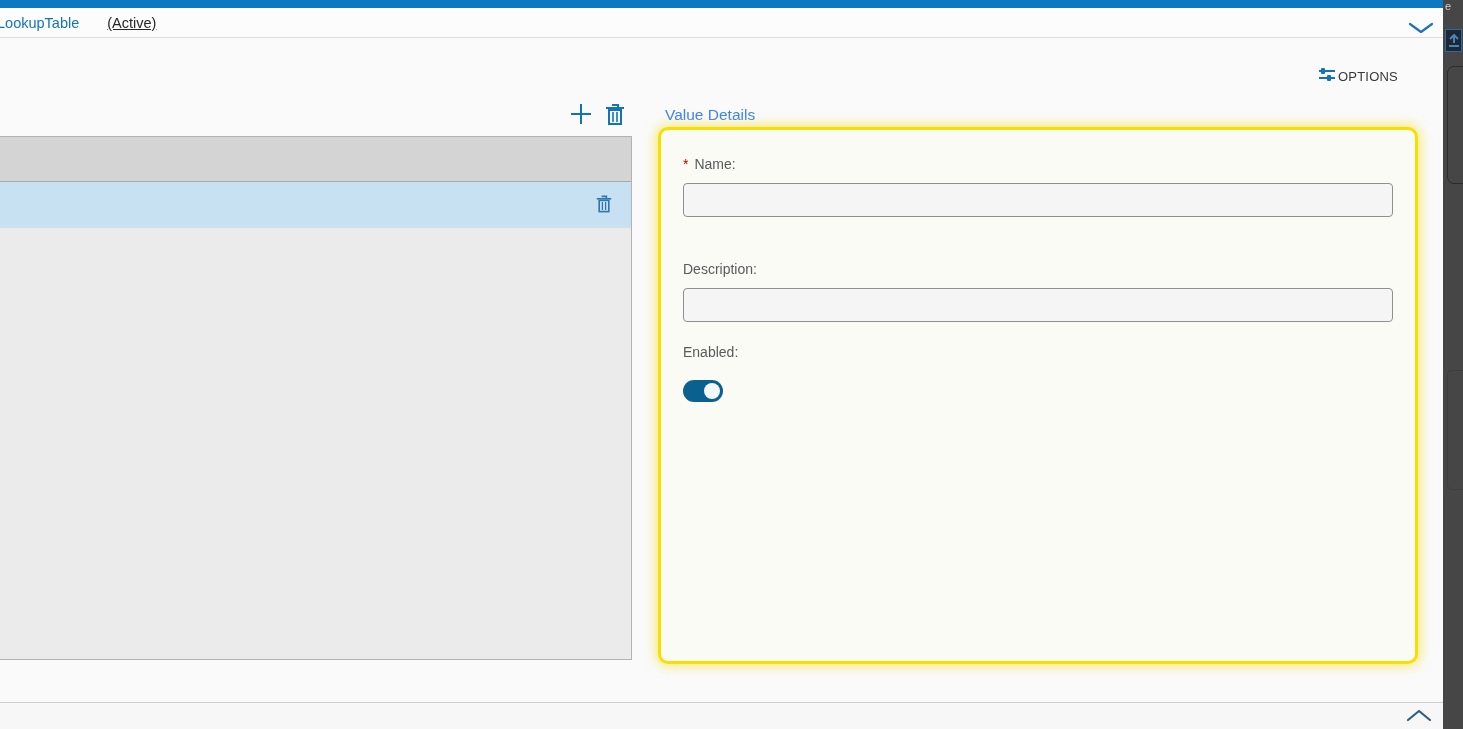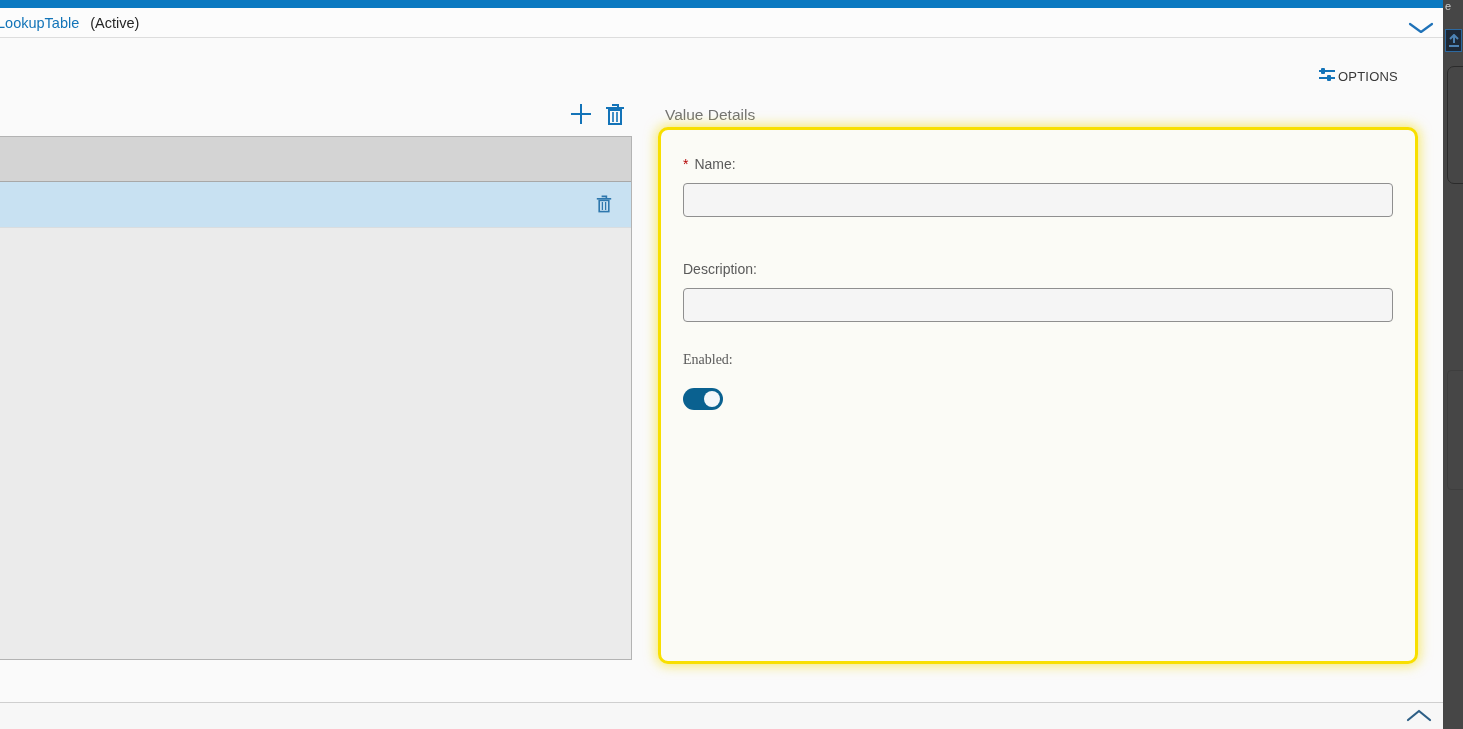--- a/index.html
+++ b/index.html
@@ -14,21 +14,21 @@
   .top-accent { position:absolute; left:0; top:0; width:1443px; height:8px; background:#0b79c1; }
 
   
   .header-band {
     position:absolute; left:0; top:8px; width:1443px; height:30px;
     background:#fcfcfc; border-bottom:1px solid #ddd;
     display:flex; align-items:center;
   }
   .title-wrap { position:absolute; left:-3px; top:7px; font-size:14.5px; white-space:nowrap; }
   .title-link { color:#1274b8; cursor:pointer; }
-  .title-status { color:#262626; margin-left:7px; }
+  .title-status { color:#262626; margin-left:24px;text-decoration:underline; }
   .hdr-chevron { position:absolute; left:1408px; top:13px; width:26px; height:14px; cursor:pointer; }
 
   
   .options-btn {
     position:absolute; left:1318px; top:64px; height:24px;
     display:flex; align-items:center; gap:2px; cursor:pointer;
   }
   .options-label { font-size:13px; color:#383838; letter-spacing:.2px; }
   .icon-btn { position:absolute; background:none; border:none; cursor:pointer; padding:0; }
   .btn-add   { left:570px; top:102px; width:22px; height:24px; }
@@ -42,32 +42,32 @@
   }
   .vt-header { height:45px; background:#d4d4d4; border-bottom:1px solid #a8a8a8; }
   .vt-row-selected {
     height:46px; background:#c8e1f2; border-bottom:1px solid #d9dde0;
     position:relative; cursor:pointer;
   }
   .row-del { position:absolute; right:18px; top:12px; width:18px; height:21px; background:none; border:none; cursor:pointer; padding:0; }
   .vt-body { flex:1; background:#ebebeb; }
 
   
-  .vd-heading { position:absolute; left:665px; top:106px; font-size:15.5px; color:#737373; }
+  .vd-heading { position:absolute; left:665px; top:106px; font-size:15.5px; color:#3b82f6; }
   .vd-panel {
     position:absolute; left:658px; top:127px; width:760px; height:537px;
     background:#fbfbf6;
     border:3px solid #f8df00; border-radius:10px;
     box-shadow:0 0 12px 2px rgba(244,221,0,.55);
     padding:0 22px;
   }
   .fld-label { font-size:14px; color:#5a5a5a; }
   .lbl-name { margin-top:26px; }
   .lbl-desc { margin-top:44px; }
-  .lbl-enabled { margin-top:30px;font-family:Liberation Serif, serif; }
+  .lbl-enabled { margin-top:22px; }
   .req { color:#b30000; margin-right:6px; font-size:14px; }
   .fld-input {
     display:block; width:100%; height:34px; margin-top:11px;
     background:#f5f5f5; border:1px solid #8f8f8f; border-radius:4px;
     font-size:14px; color:#333; padding:0 8px; outline:none;
   }
   
   .toggle {
     margin-top:20px; width:40px; height:22px; border-radius:11px;
     background:#0a6190; position:relative; cursor:pointer; border:none; display:block;

